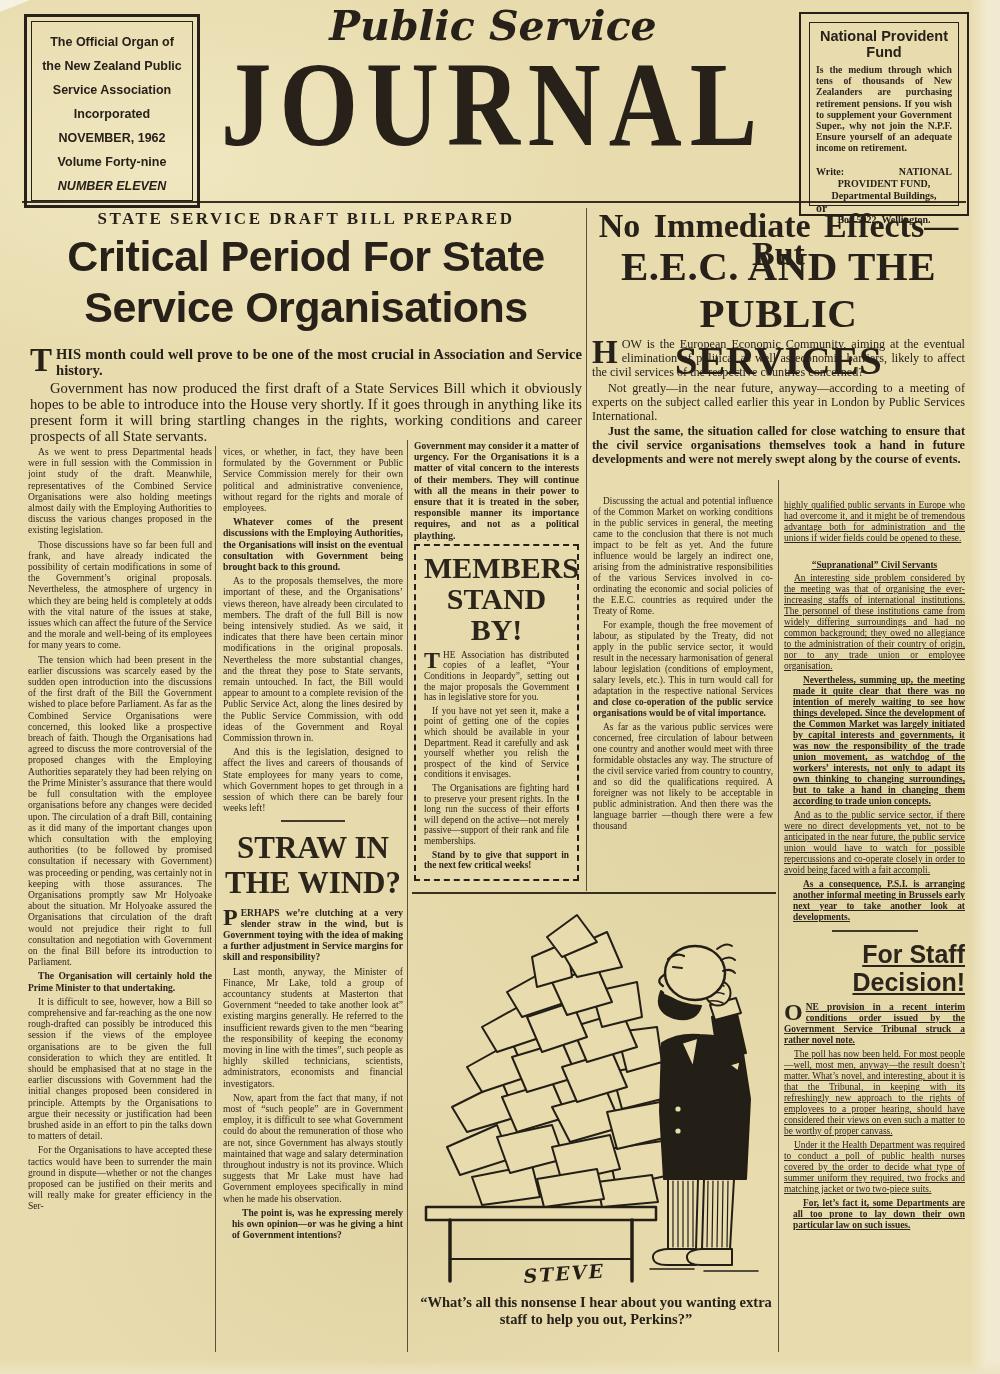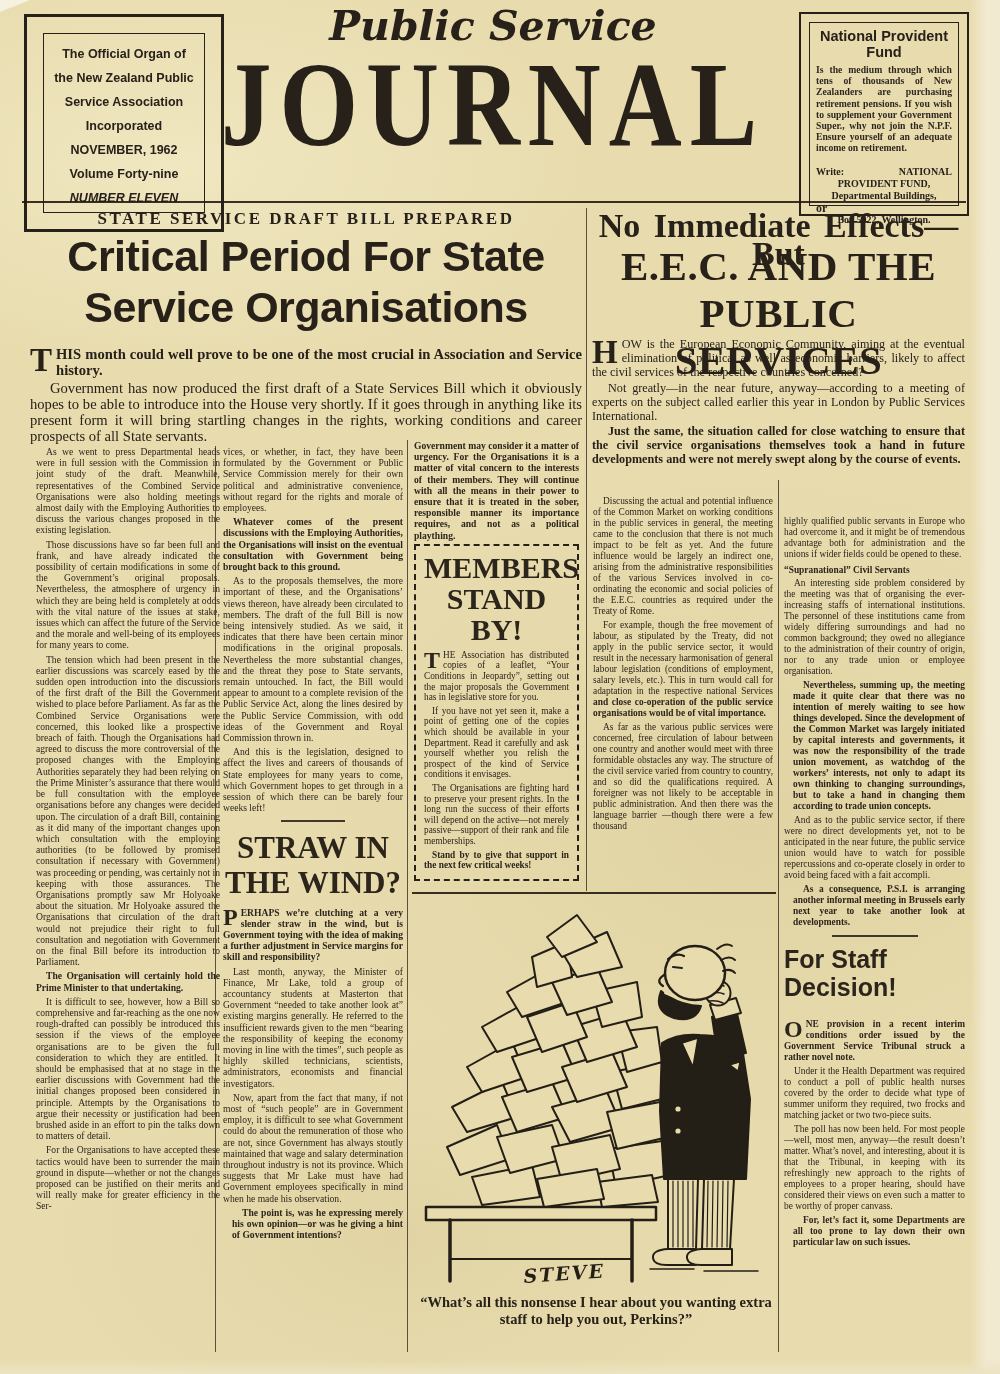--- a/index.html
+++ b/index.html
@@ -13,21 +13,21 @@
     color:var(--ink,#27211a);
     font-family:"Liberation Serif", serif;
   }
   .abs{position:absolute;}
   .scan-right{right:0;top:0;width:30px;height:100%;background:linear-gradient(to right, rgba(240,232,204,0), #f1ead0 55%);}
   .scan-bottom{left:0;bottom:0;width:100%;height:14px;background:linear-gradient(to bottom, rgba(240,232,204,0), #ece3c2);}
   .scan-corner{left:0;top:0;width:0;height:0;border-left:30px solid #f6f2e1;border-bottom:12px solid transparent;}
   .vrule{width:1px;background:rgba(42,34,24,.75);}
   .hrule{background:rgba(35,28,19,.9);}
   
-  .issue-box{left:24px;top:14px;width:162px;height:180px;border:3px solid var(--ink);padding:16px;}
+  .issue-box{left:24px;top:14px;width:162px;height:180px;border:3px solid var(--ink);padding:4px;}
   .issue-box-in{border:1px solid var(--ink);height:100%;box-sizing:border-box;
     font-family:"Liberation Sans",sans-serif;font-weight:bold;font-size:12.5px;line-height:24px;
     text-align:center;padding-top:8px;}
   .issue-num{font-style:italic;}
   .masthead{left:186px;top:4px;width:614px;text-align:center;}
   .masthead-script{font-family:"DejaVu Serif",serif;font-style:italic;font-weight:bold;font-size:41px;line-height:44px;}
   .masthead-title{font-family:"Liberation Serif",serif;font-weight:bold;font-size:101px;line-height:101px;
     letter-spacing:8px;transform:scaleY(1.2);transform-origin:top center;margin-top:-4px;white-space:nowrap;}
   .npf-box{left:799px;top:12px;width:150px;height:184px;border:2px solid var(--ink);padding:8px;}
   .npf-in{border:1px solid var(--ink);height:100%;box-sizing:border-box;padding:3px 6px;}
@@ -44,41 +44,41 @@
   .lead-intro .p1{font-weight:bold;margin:0;}
   .lead-intro .p2{margin:2px 0 15px;text-indent:20px;}
   .dc{float:left;font-weight:bold;font-size:24px;line-height:19px;padding:1px 3px 0 0;}
   .dc.big{font-size:33px;line-height:26px;padding-right:4px;}
   
   .bodycol{font-size:9.6px;line-height:11.2px;text-align:justify;color:#2c251c;}
   .bodycol p{margin:0 0 3px;text-indent:10px;}
   .bodycol p.noind{text-indent:0;}
   .b{font-weight:bold;}
   .inset{margin-left:9px !important;}
-  .col1{left:28px;top:446px;width:184px;height:908px;overflow:hidden;margin-left:8px;}
+  .col1{left:28px;top:446px;width:184px;height:908px;overflow:hidden;}
   .col2{left:223px;top:446px;width:180px;height:908px;overflow:hidden;}
   .col3{left:414px;top:440px;width:165px;}
   .short-rule{width:64px;height:2px;background:rgba(35,28,19,.85);margin:6px auto 8px;}
   .straw-head{font-weight:bold;font-size:31px;line-height:35px;text-align:center;margin:2px 0 7px;}
   .members-box{border:2px dashed var(--ink);margin-top:0;padding:6px 8px 5px;}
   .members-head{font-weight:bold;font-size:30px;line-height:31px;text-align:center;margin:0 0 5px;}
   .members-body{font-size:9.3px;line-height:10.6px;text-align:justify;}
   .members-body p{margin:0 0 3px;text-indent:8px;}
   .members-body p.noind{text-indent:0;}
   
   .eec-kicker{left:592px;top:212px;width:373px;text-align:center;font-weight:bold;font-size:34px;line-height:28px;word-spacing:5px;}
   .eec-headline{left:592px;top:243px;width:373px;text-align:center;font-weight:bold;font-size:41px;line-height:47px;letter-spacing:.5px;}
   .eec-intro{left:592px;top:338px;width:373px;font-size:12.2px;line-height:13.9px;text-align:justify;}
   .eec-intro p{margin:0 0 2px;}
   .eec-intro .ind{text-indent:16px;}
   .eecL{left:593px;top:496px;width:180px;height:392px;overflow:hidden;font-size:9.4px;line-height:11px;}
-  .eecR{left:784px;top:516px;width:181px;height:858px;overflow:hidden;font-size:9.4px;line-height:11px;}
-  .eec-sub{font-weight:bold;text-indent:0 !important;margin:5px 0 2px !important;}
+  .eecR{left:784px;top:500px;width:181px;height:858px;overflow:hidden;font-size:9.4px;line-height:11px;text-decoration:underline;}
+  .eec-sub{text-align:center;font-weight:bold;text-indent:0 !important;margin:16px 0 2px !important;}
   .short-rule2{width:86px;height:2px;background:rgba(35,28,19,.85);margin:7px auto 8px;}
-  .staff-head{font-family:"Liberation Sans",sans-serif;font-weight:bold;font-size:25px;line-height:28px;text-align:left;margin:0 0 18px;}
+  .staff-head{font-family:"Liberation Sans",sans-serif;font-weight:bold;font-size:25px;line-height:28px;text-align:right;margin:0 0 6px;}
   .staff-body p{margin:0 0 3px;}
   
   .cartoon{left:412px;top:897px;width:368px;height:392px;}
   .cartoon svg{display:block;}
   .caption{left:414px;top:1294px;width:364px;text-align:center;font-weight:bold;font-size:14.5px;line-height:17px;}
 </style>
 </head>
 <body>
 
 <div class="page">
@@ -196,22 +196,22 @@
     <p class="b inset">Nevertheless, summing up, the meeting made it quite clear that there was no intention of merely waiting to see how things developed. Since the development of the Common Market was largely initiated by capital interests and governments, it was now the responsibility of the trade union movement, as watchdog of the workers’ interests, not only to adapt its own thinking to changing surroundings, but to take a hand in changing them according to trade union concepts.</p>
     <p>And as to the public service sector, if there were no direct developments yet, not to be anticipated in the near future, the public service union would have to watch for possible repercussions and co-operate closely in order to avoid being faced with a fait accompli.</p>
     <p class="b inset">As a consequence, P.S.I. is arranging another informal meeting in Brussels early next year to take another look at developments.</p>
     <div class="short-rule2"></div>
     <div class="staff-head">
       <div>For Staff</div>
       <div>Decision!</div>
     </div>
     <div class="staff-body">
       <p class="b noind"><span class="dc">O</span><span>NE provision in a recent interim conditions order issued by the Government Service Tribunal struck a rather novel note.</span></p>
+      <p>The poll has now been held. For most people—well, most men, anyway—the result doesn’t matter. What’s novel, and interesting, about it is that the Tribunal, in keeping with its refreshingly new approach to the rights of employees to a proper hearing, should have considered their views on even such a matter to be worthy of proper canvass.</p>
       <p>Under it the Health Department was required to conduct a poll of public health nurses covered by the order to decide what type of summer uniform they required, two frocks and matching jacket or two two-piece suits.</p>
-      <p>The poll has now been held. For most people—well, most men, anyway—the result doesn’t matter. What’s novel, and interesting, about it is that the Tribunal, in keeping with its refreshingly new approach to the rights of employees to a proper hearing, should have considered their views on even such a matter to be worthy of proper canvass.</p>
       <p class="b inset">For, let’s fact it, some Departments are all too prone to lay down their own particular law on such issues.</p>
     </div>
   </div>
 
   <div class="abs vrule" style="left:215px;top:446px;height:906px;"></div>
   <div class="abs vrule" style="left:407px;top:440px;height:912px;"></div>
   <div class="abs vrule" style="left:586px;top:208px;height:683px;"></div>
   <div class="abs vrule" style="left:778px;top:480px;height:872px;"></div>
   <div class="abs hrule" style="left:412px;top:892px;width:364px;height:2px;"></div>
 

